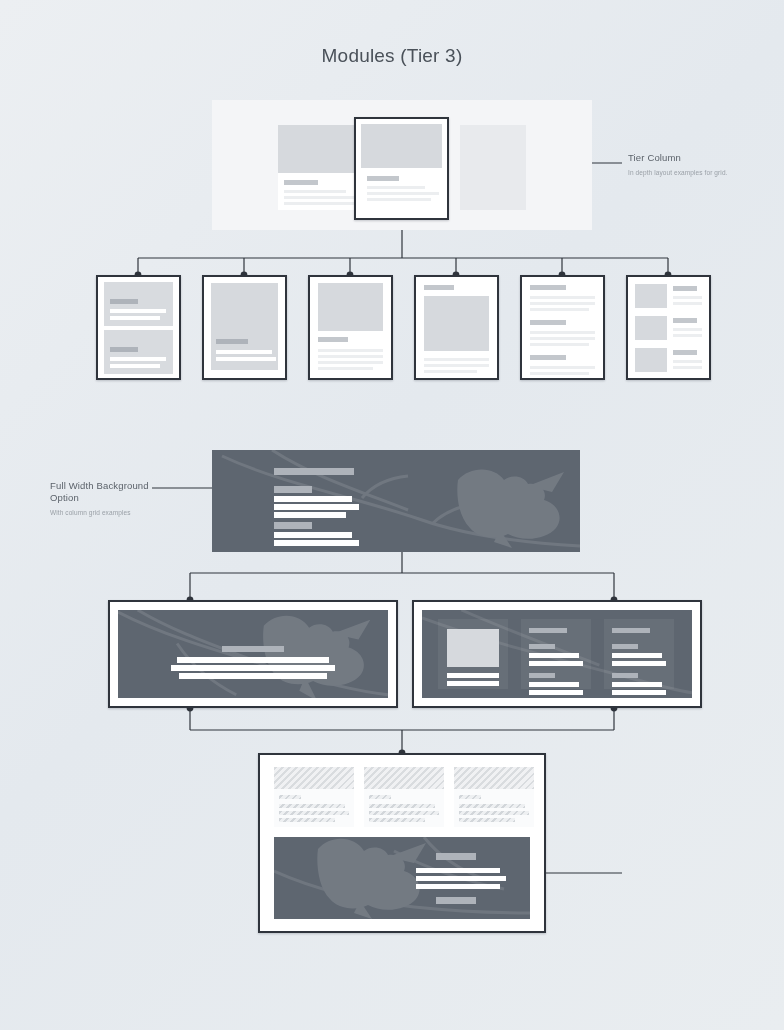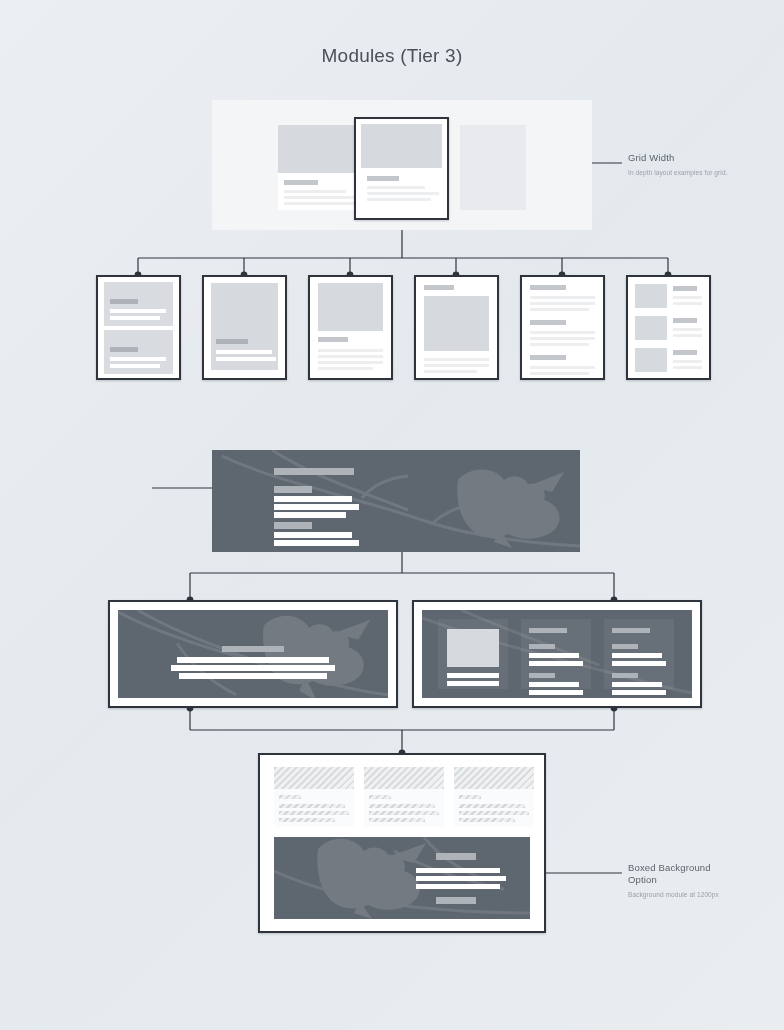--- a/index.html
+++ b/index.html
@@ -391,23 +391,23 @@
         <div class="bar-gr" style="position:absolute; right:54px; top:16px; width:40px; height:7px;"></div>
         <div class="bar-w" style="position:absolute; right:30px; top:31px; width:84px; height:5px;"></div>
         <div class="bar-w" style="position:absolute; right:24px; top:39px; width:90px; height:5px;"></div>
         <div class="bar-w" style="position:absolute; right:30px; top:47px; width:84px; height:5px;"></div>
         <div class="bar-gr" style="position:absolute; right:54px; top:60px; width:40px; height:7px;"></div>
       </div>
     </div>
   </div>
 
   <div class="callout" style="left:628px; top:152px; width:110px;">
-    <div class="ctitle">Grid Width</div>
+    <div class="ctitle">Tier Column</div>
     <div class="csub">In depth layout examples for grid.</div>
   </div>
 
-
-  <div class="callout" style="left:628px; top:862px; width:112px;">
-    <div class="ctitle">Boxed Background Option</div>
-    <div class="csub">Background module at 1200px</div>
-  </div>
+  <div class="callout left" style="left:50px; top:480px; width:112px;">
+    <div class="ctitle">Full Width Background Option</div>
+    <div class="csub">With column grid examples</div>
+  </div>
+
 
 </div>
 
 </body></html>

